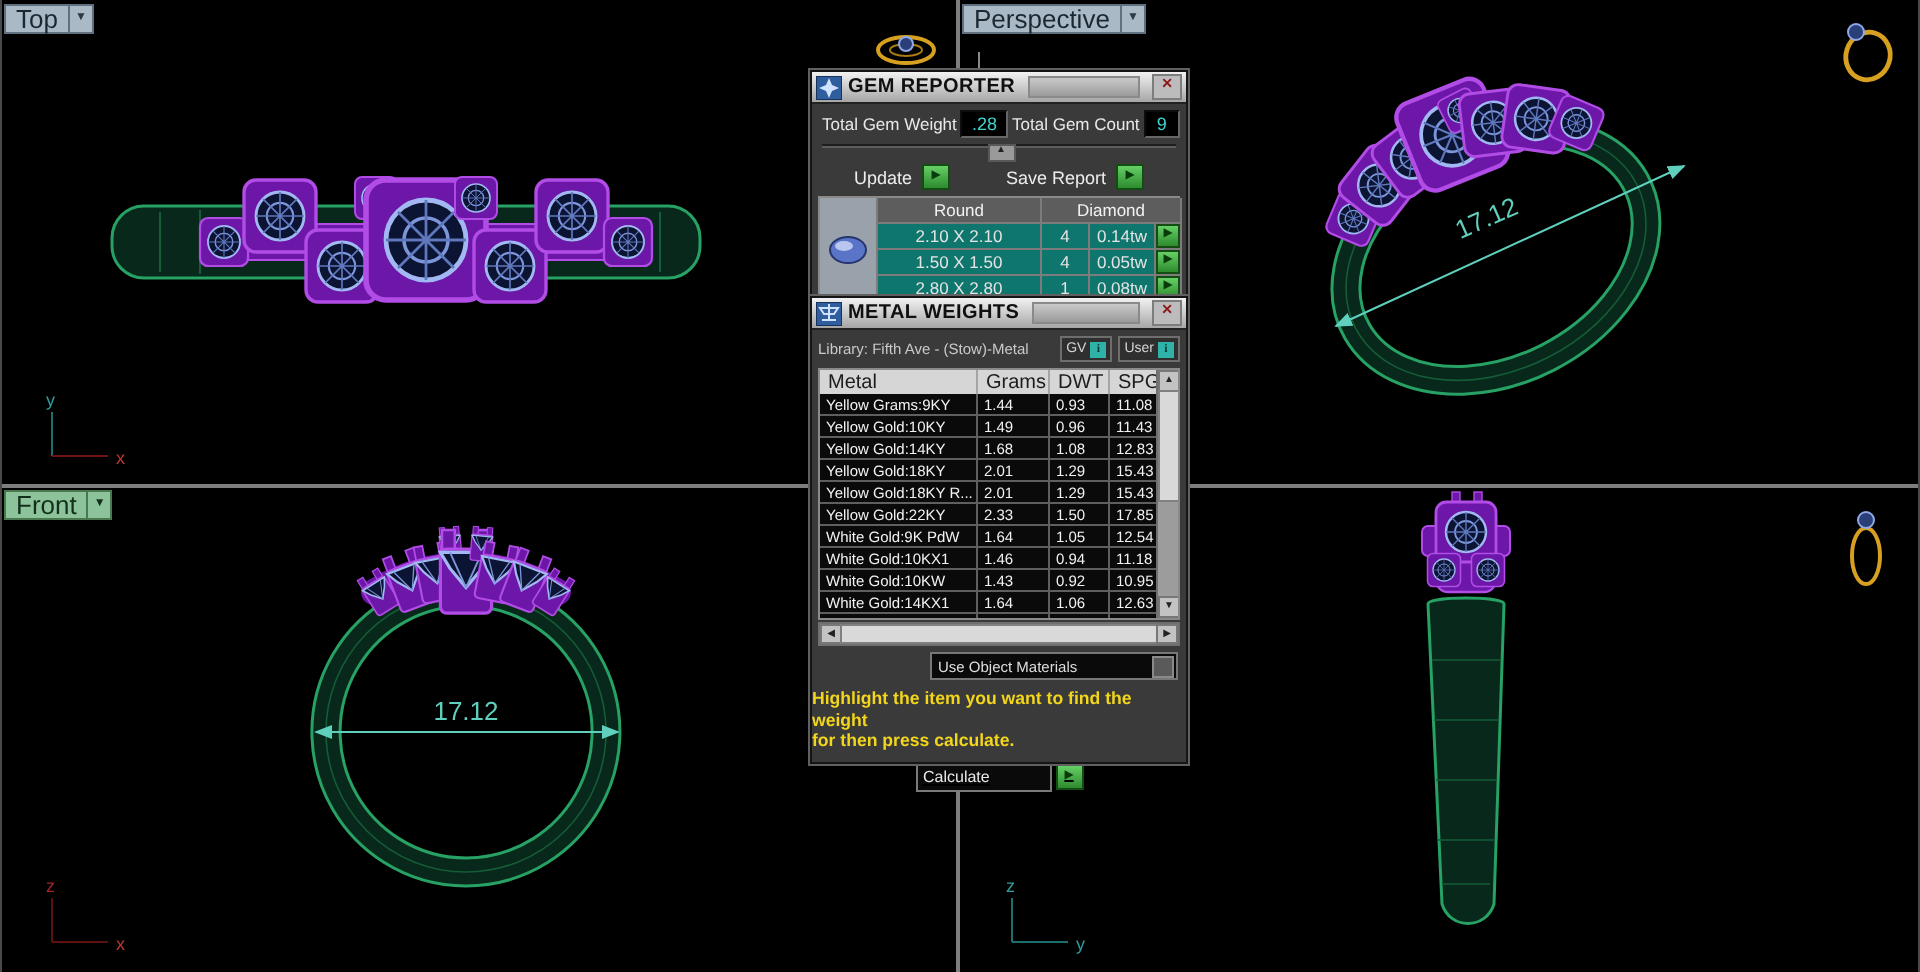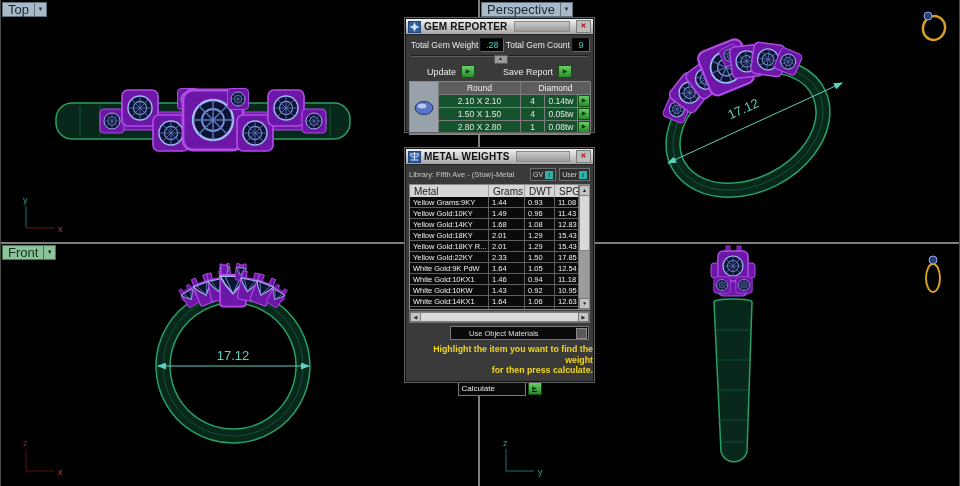--- a/index.html
+++ b/index.html
@@ -42,21 +42,21 @@
   .gr-btnrow .gap{width:18px;}
   .green-btn{width:12px;height:11px;background:linear-gradient(#66cf66,#2d8b2d);border:1px solid #134d13;
              color:#083c0c;font-size:6px;line-height:10px;text-align:center;cursor:default;}
   .green-btn.sm{width:11px;height:10px;line-height:9px;}
   .gem-table{margin:0 3px 3px;display:grid;grid-template-columns:29px 82px 24px 33px 13px;
              border:1px solid #8a8a8a;background:#3a3a3a;font-size:8.5px;color:#e4e4e4;}
   .gem-table>div{border-right:1px solid #7c7c7c;border-bottom:1px solid #7c7c7c;display:flex;
                  align-items:center;justify-content:center;height:12px;}
   .gt-icon{grid-row:1/5;grid-column:1;height:auto !important;background:#99a2ab;}
   .gt-head{background:#5d5d5d;color:#f2f2f2;}
-  .gt-cell{background:#14532d;}
+  .gt-cell{background:#0f766e;}
   
   .mw-librow{display:flex;align-items:center;padding:3px 3px 1px;font-size:7.5px;color:#c9c9c9;}
   .mw-librow .libtext{flex:1;white-space:nowrap;overflow:hidden;}
   .mini-btn{background:#2f2f2f;border:1px solid #6e6e6e;color:#d6d6d6;font-size:7px;height:11px;
             display:flex;align-items:center;gap:2px;padding:0 2px;margin-left:3px;cursor:default;}
   .info-sq{width:8px;height:8px;background:#2fb3a8;color:#0a3b37;font-size:6px;line-height:8px;
            text-align:center;font-weight:bold;font-family:"Liberation Serif",serif;}
   .mtable{position:relative;margin:2px 3px 0;height:124px;border:1px solid #8a8a8a;background:#050505;overflow:hidden;}
   .mhead{display:grid;grid-template-columns:78px 36px 30px 30px;background:#d6d6d6;color:#1c1c1c;
          font-size:10px;height:12px;align-items:center;}
@@ -72,24 +72,24 @@
                 font-size:5px;line-height:8px;text-align:center;color:#222;}
   .vs-up{top:0;} .vs-dn{bottom:0;}
   .vs-thumb{position:absolute;left:0;top:10px;width:9px;height:54px;background:#d9d9d9;border:1px solid #808080;}
   .hscroll{margin:1px 3px 0;height:10px;background:#9c9c9c;border:1px solid #6f6f6f;position:relative;}
   .hs-l,.hs-r{position:absolute;top:0;width:9px;height:8px;background:#c3c3c3;border:1px solid #777;
               font-size:5px;line-height:8px;text-align:center;color:#222;}
   .hs-l{left:0;} .hs-r{right:0;}
   .hs-thumb{position:absolute;left:10px;right:10px;top:0;height:8px;background:#d9d9d9;border:1px solid #808080;}
   .mw-droprow{display:flex;justify-content:flex-end;padding:3px 4px 1px;}
   .dropdown{width:118px;height:12px;background:#0a0a0a;border:1px solid #777;color:#dedede;font-size:7.5px;
-            display:flex;align-items:center;justify-content:space-between;padding:0 1px 0 18px;cursor:default;}
+            display:flex;align-items:center;justify-content:space-between;padding:0 1px 0 3px;cursor:default;}
   .drop-sq{width:9px;height:9px;background:#5a5a5a;border:1px solid #8a8a8a;font-size:5px;line-height:8px;
            text-align:center;color:#cfcfcf;}
-  .mw-instr{margin-top:3px;color:#f2d51c;font-weight:bold;font-size:8.8px;text-align:right;line-height:1.2;}
+  .mw-instr{margin-top:3px;color:#f2d51c;font-weight:bold;font-size:8.8px;text-align:left;line-height:1.2;}
   .mw-calcrow{display:flex;justify-content:center;gap:2px;margin-top:6px;text-decoration:underline;}
   .calc-btn{width:60px;height:12px;background:#0a0a0a;border:1px solid #7a7a7a;color:#eaeaea;font-size:8px;
             display:flex;align-items:center;padding:0 3px;cursor:default;}
 </style>
 </head>
 <body>
 
 <div class="edge" style="left:0"></div>
 <div class="edge" style="left:959px"></div>
 
@@ -230,21 +230,21 @@
   <span class="vp-arrow">▼</span>
 </div>
 <div class="vp-label active" style="left:2px;top:245px">
   <span class="vp-name">Front</span>
   <span class="vp-arrow">▼</span>
 </div>
 
 <div class="stem" style="left:489px;top:26px;height:9px"></div>
 <div class="stem" style="left:489px;top:381px;height:9px"></div>
 
-<div class="panel" style="left:405px;top:18px;width:187px;height:112px">
+<div class="panel" style="left:405px;top:35px;width:187px;height:112px">
   <div class="titlebar">
     <svg class="ticon" viewBox="0 0 13 12">
       <rect width="13" height="12" fill="#2f5d9e" stroke="#17335c"></rect>
       <path d="M6.5,1 L8,4.5 L11.5,6 L8,7.5 L6.5,11 L5,7.5 L1.5,6 L5,4.5 Z" fill="#cfe2ff"></path>
     </svg>
     <span class="ttext">GEM REPORTER</span>
     <span class="tspacer"></span>
     <span class="close-btn">✕</span>
   </div>
   <div class="gr-row1">

